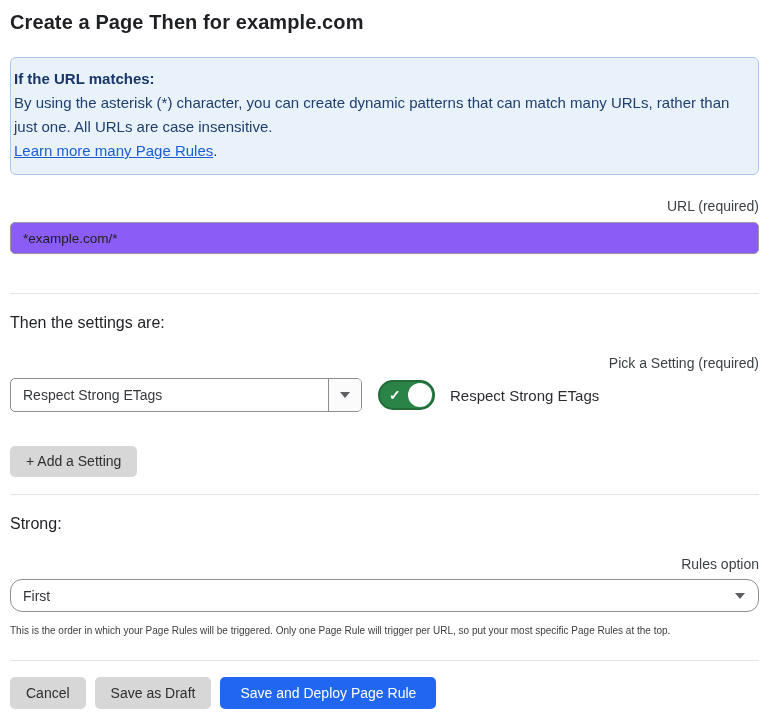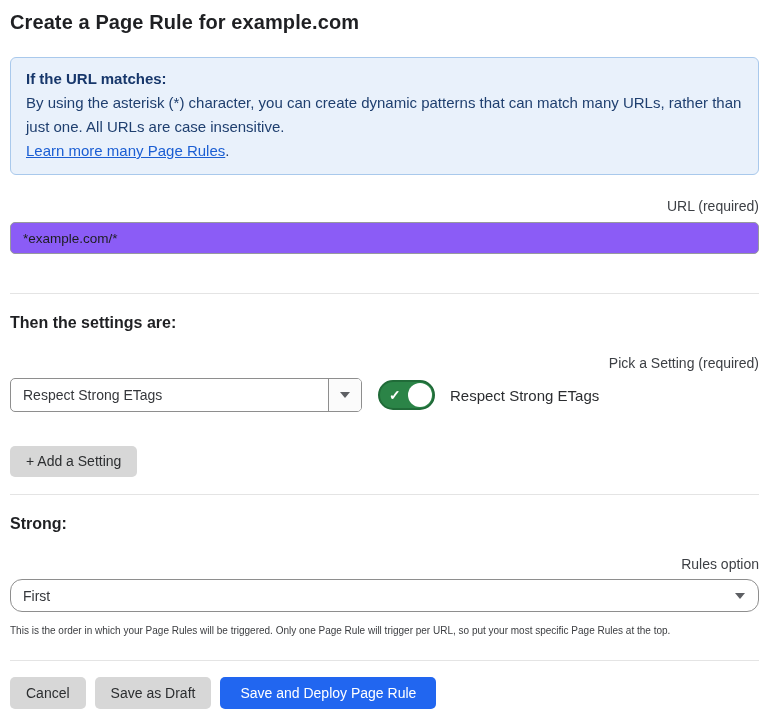--- a/index.html
+++ b/index.html
@@ -19,21 +19,21 @@
     font-weight: 700;
     color: #1f2023;
     letter-spacing: 0.1px;
   }
 
   .info-box {
     margin-top: 23px;
     background: #e9f1fb;
     border: 1px solid #a9c9ec;
     border-radius: 6px;
-    padding: 9px 15px 11px 15px;
+    padding: 9px 15px 11px 3px;
     font-size: 15px;
     line-height: 24px;
     color: #1f3f6f;
   }
   .info-box .info-heading {
     font-weight: 700;
     color: #17376b;
   }
   .info-box a.info-link {
     color: #1b5ed3;
@@ -68,21 +68,21 @@
     border-top: 1px solid #e4e4e4;
     height: 0;
   }
   .divider-1 { margin-top: 39px; }
   .divider-2 { margin-top: 17px; }
   .divider-3 { margin-top: 17px; }
 
   .section-heading {
     margin-top: 20px;
     font-size: 16px;
-    font-weight: 700;
+    font-weight: 400;
     color: #1f2023;
   }
 
   .setting-row {
     margin-top: 7px;
     display: flex;
     align-items: center;
   }
 
   .select-box {
@@ -201,21 +201,21 @@
     display: flex;
     align-items: center;
   }
   .footer-buttons .btn + .btn { margin-left: 9px; }
 </style>
 </head>
 <body>
 
 <div class="container">
 
-  <h1 class="page-title">Create a Page Rule for example.com</h1>
+  <h1 class="page-title">Create a Page Then for example.com</h1>
 
   <div class="info-box">
     <div class="info-heading">If the URL matches:</div>
     <div class="info-body"><span>By using the asterisk (*) character, you can create dynamic patterns that can match many URLs, rather than just one. All URLs are case insensitive.</span></div>
     <div><a class="info-link">Learn more many Page Rules</a><span>.</span></div>
   </div>
 
   <div class="field-label">URL (required)</div>
   <input class="url-input" type="text" value="*example.com/*" style="">
 

